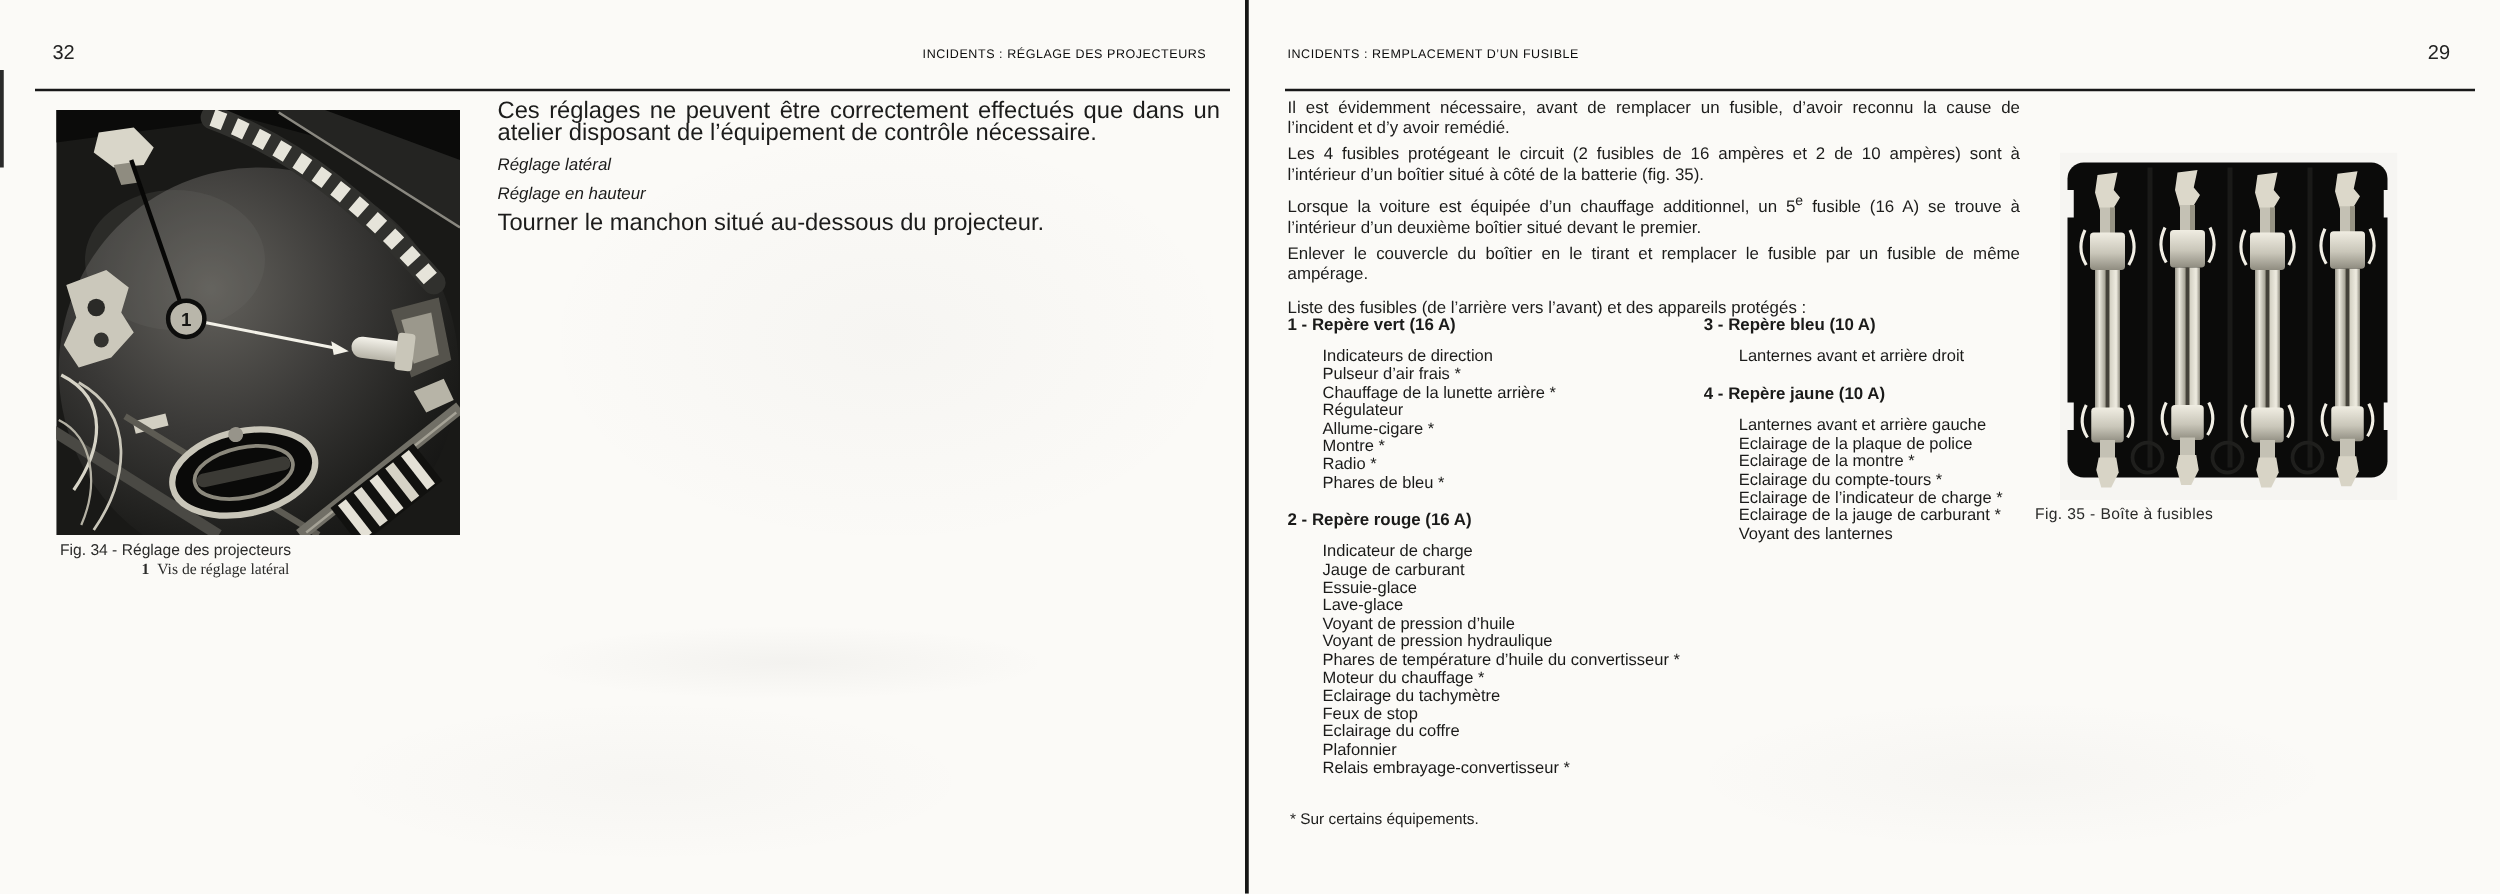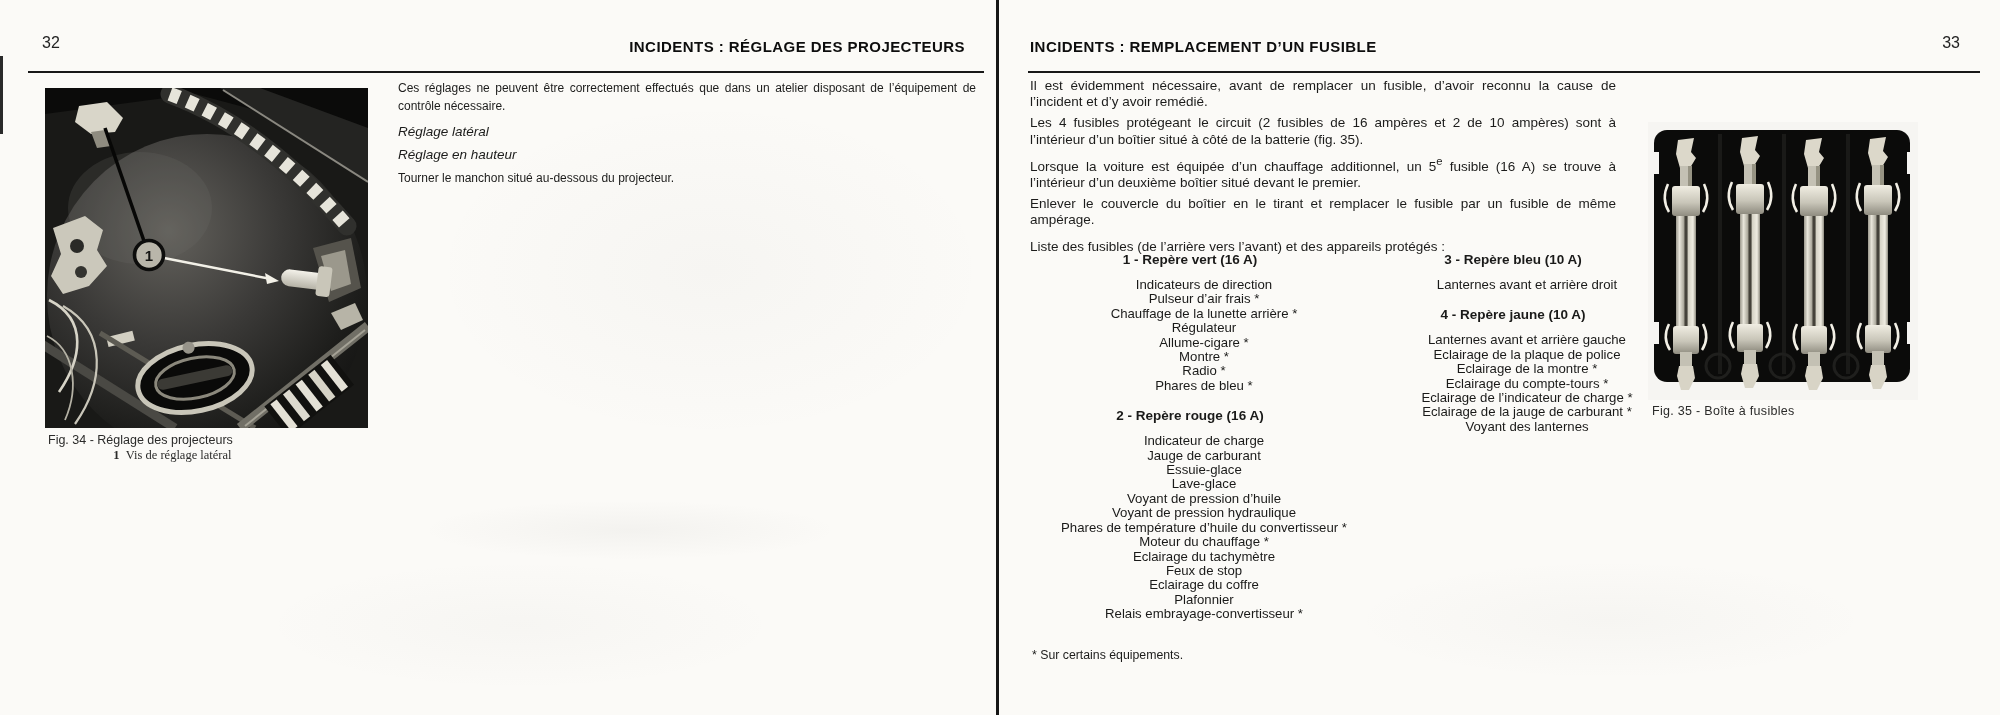--- a/index.html
+++ b/index.html
@@ -9,52 +9,52 @@
     font-family:"Liberation Sans","DejaVu Sans",sans-serif;
   }
   .page{position:absolute;top:0;height:715px;}
   #pageL{left:0;width:998px;}
   #pageR{left:998px;width:1002px;}
   .spine{position:absolute;left:996px;top:0;width:3px;height:715px;background:#161616;}
   .edge-artifact{position:absolute;left:0;top:56px;width:3px;height:78px;background:#2a2a2a;}
   .pagenum{position:absolute;font-size:16px;color:#222;}
   #pnL{left:42px;top:34px;}
   #pnR{right:40px;top:34px;}
-  .hdr{position:absolute;top:38px;font-weight:bold;font-size:15px;letter-spacing:.45px;color:#0d0d0d;white-space:nowrap;}
+  .hdr{position:absolute;top:38px;font-weight:normal;font-size:10px;letter-spacing:.45px;color:#0d0d0d;white-space:nowrap;}
   #hdrL{right:33px;text-align:right;}
   #hdrR{left:32px;}
   .rule{position:absolute;top:71px;height:2px;background:#181818;}
   #ruleL{left:28px;width:956px;}
   #ruleR{left:30px;width:952px;}
 
   .photo{position:absolute;line-height:0;}
   #photoL{left:45px;top:88px;}
   #photoR{left:650px;top:122px;}
 
   .caption{position:absolute;font-size:12.5px;line-height:14.5px;color:#2b2b2a;}
   #capL{left:48px;top:433px;text-align:center;}
   #capL .cap2{padding-left:64px;font-family:Liberation Serif, serif;}
-  #capR{left:654px;top:404px;letter-spacing:.3px;}
+  #capR{left:630px;top:404px;letter-spacing:.3px;}
 
   
   #bodyL{position:absolute;left:398px;top:80px;width:578px;}
-  #bodyL p{font-size:12px;line-height:17.5px;text-align:justify;margin:0 0 9px 0;}
+  #bodyL p{font-size:19px;line-height:17.5px;text-align:justify;margin:0 0 9px 0;}
   #bodyL .subhead{font-style:italic;font-size:13.5px;margin:4px 0 8px 0;}
 
   
   #introR{position:absolute;left:32px;top:78px;width:586px;}
   #introR p{font-size:13.5px;line-height:16.2px;text-align:justify;margin:0 0 5px 0;}
   #introR .lead{}
   #introR .list-intro{margin-top:11px;text-align:left;}
 
   
   .fuse-col{position:absolute;top:252px;font-size:13.2px;color:#1a1a19;}
   #fuseCol1{left:32px;width:320px;}
   #fuseCol2{left:365px;width:300px;}
-  .fl-group{margin-bottom:15px;text-align:center;}
+  .fl-group{margin-bottom:15px;}
   .fl-head{font-weight:bold;font-size:13.5px;margin:0 0 11px 0;}
   .fl-item{line-height:14.4px;padding-left:28px;}
 
   .footnote{position:absolute;left:34px;top:648px;font-size:12.3px;color:#1c1c1b;}
 
   
   .smudge{position:absolute;pointer-events:none;
     background:radial-gradient(ellipse at center, rgba(110,110,104,.07), rgba(110,110,104,0) 70%);}
   #sm1{left:430px;top:100px;width:560px;height:340px;opacity:.5;}
   #sm2{left:420px;top:500px;width:420px;height:60px;opacity:.8;}
@@ -152,21 +152,21 @@
     <div class="subhead">Réglage en hauteur</div>
     <p>Tourner le manchon situé au-dessous du projecteur.</p>
   </div>
 </div>
 
 <div class="spine"></div>
 
 <div class="page" id="pageR">
 
   <div class="hdr" id="hdrR">INCIDENTS : REMPLACEMENT D’UN FUSIBLE</div>
-  <div class="pagenum" id="pnR">33</div>
+  <div class="pagenum" id="pnR">29</div>
   <div class="rule" id="ruleR"></div>
 
   <div id="introR">
     <p class="lead">Il est évidemment nécessaire, avant de remplacer un fusible, d’avoir reconnu la cause de l’incident et d’y avoir remédié.</p>
     <p>Les 4 fusibles protégeant le circuit (2 fusibles de 16 ampères et 2 de 10 ampères) sont à l’intérieur d’un boîtier situé à côté de la batterie (fig. 35).</p>
     <p><span>Lorsque la voiture est équipée d’un chauffage additionnel, un 5</span><sup>e</sup><span> fusible (16 A) se trouve à l’intérieur d’un deuxième boîtier situé devant le premier.</span></p>
     <p>Enlever le couvercle du boîtier en le tirant et remplacer le fusible par un fusible de même ampérage.</p>
     <p class="list-intro">Liste des fusibles (de l’arrière vers l’avant) et des appareils protégés :</p>
   </div>
 

